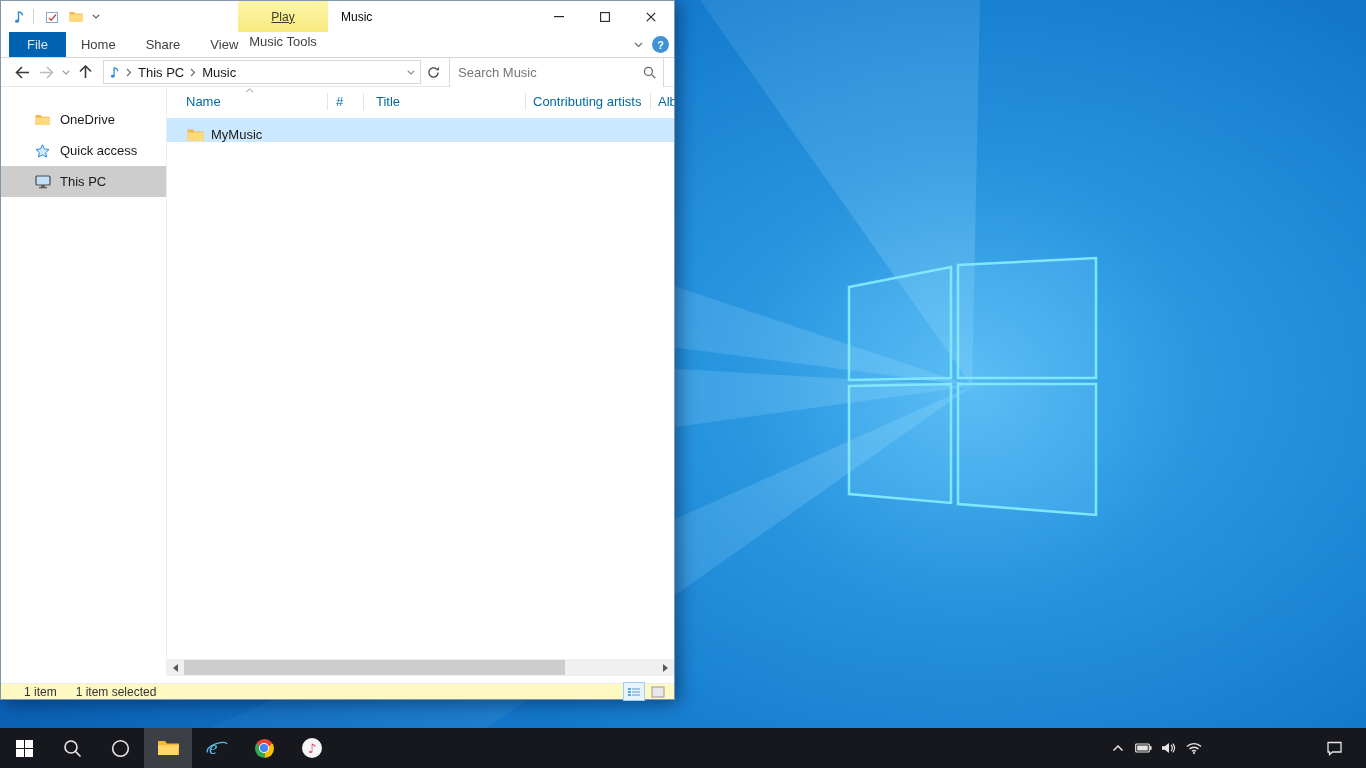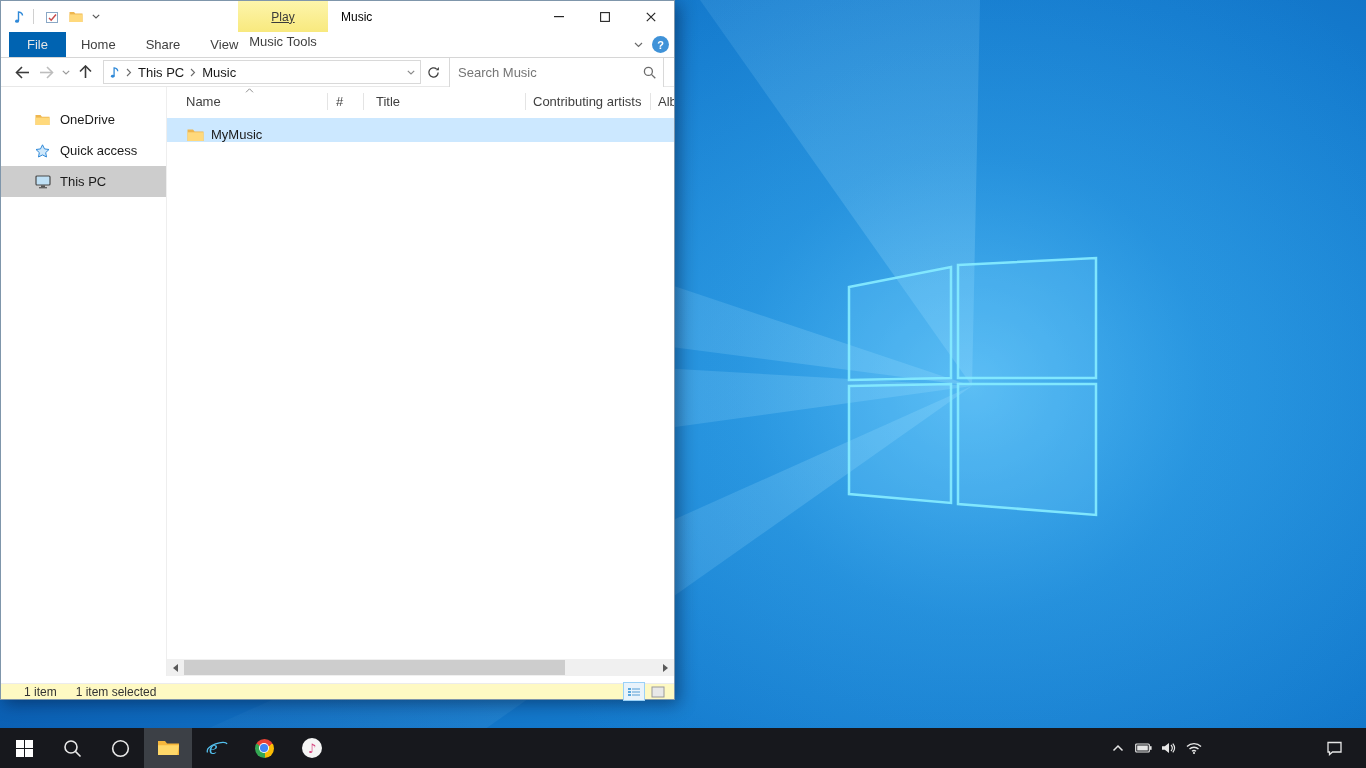--- a/index.html
+++ b/index.html
@@ -48,21 +48,21 @@
   .search-iconbtn{border:none;background:transparent;width:28px;height:22px;display:flex;align-items:center;justify-content:center;}
 
   .mainarea{position:absolute;top:86px;left:0;right:0;bottom:23px;display:flex;background:#fff;}
   .navpane{width:166px;border-right:1px solid #eeeeee;padding-top:17px;}
   .navitem{height:31px;display:flex;align-items:center;padding-left:33px;font-size:13px;color:#1a1a1a;}
   .navitem .nicon{width:17px;display:flex;justify-content:center;margin-right:9px;}
   .navitem.selected{background:#cdcdcd;}
 
   .filearea{flex:1;position:relative;overflow:hidden;}
   .cols{display:flex;height:28px;position:relative;align-items:center;}
-  .col{height:17px;display:flex;align-items:center;font-size:13px;color:#404040;border-right:1px solid #e4e4e4;white-space:nowrap;overflow:hidden;}
+  .col{height:17px;display:flex;align-items:center;font-size:13px;color:#0369a1;border-right:1px solid #e4e4e4;white-space:nowrap;overflow:hidden;}
   .col-name{width:161px;padding-left:19px;}
   .col-num{width:36px;padding-left:8px;}
   .col-title{width:162px;padding-left:12px;}
   .col-artists{width:125px;padding-left:7px;}
   .col-album{flex:1;padding-left:7px;border-right:none;}
   .sort-caret{position:absolute;left:78px;top:1px;display:flex;}
 
   .filerow{height:24px;display:flex;align-items:flex-end;background:#cce8ff;margin-top:3px;}
   .filerow .ficon{margin-left:20px;margin-right:7px;display:flex;}
   .filerow .fname{font-size:13px;color:#1a1a1a;}

